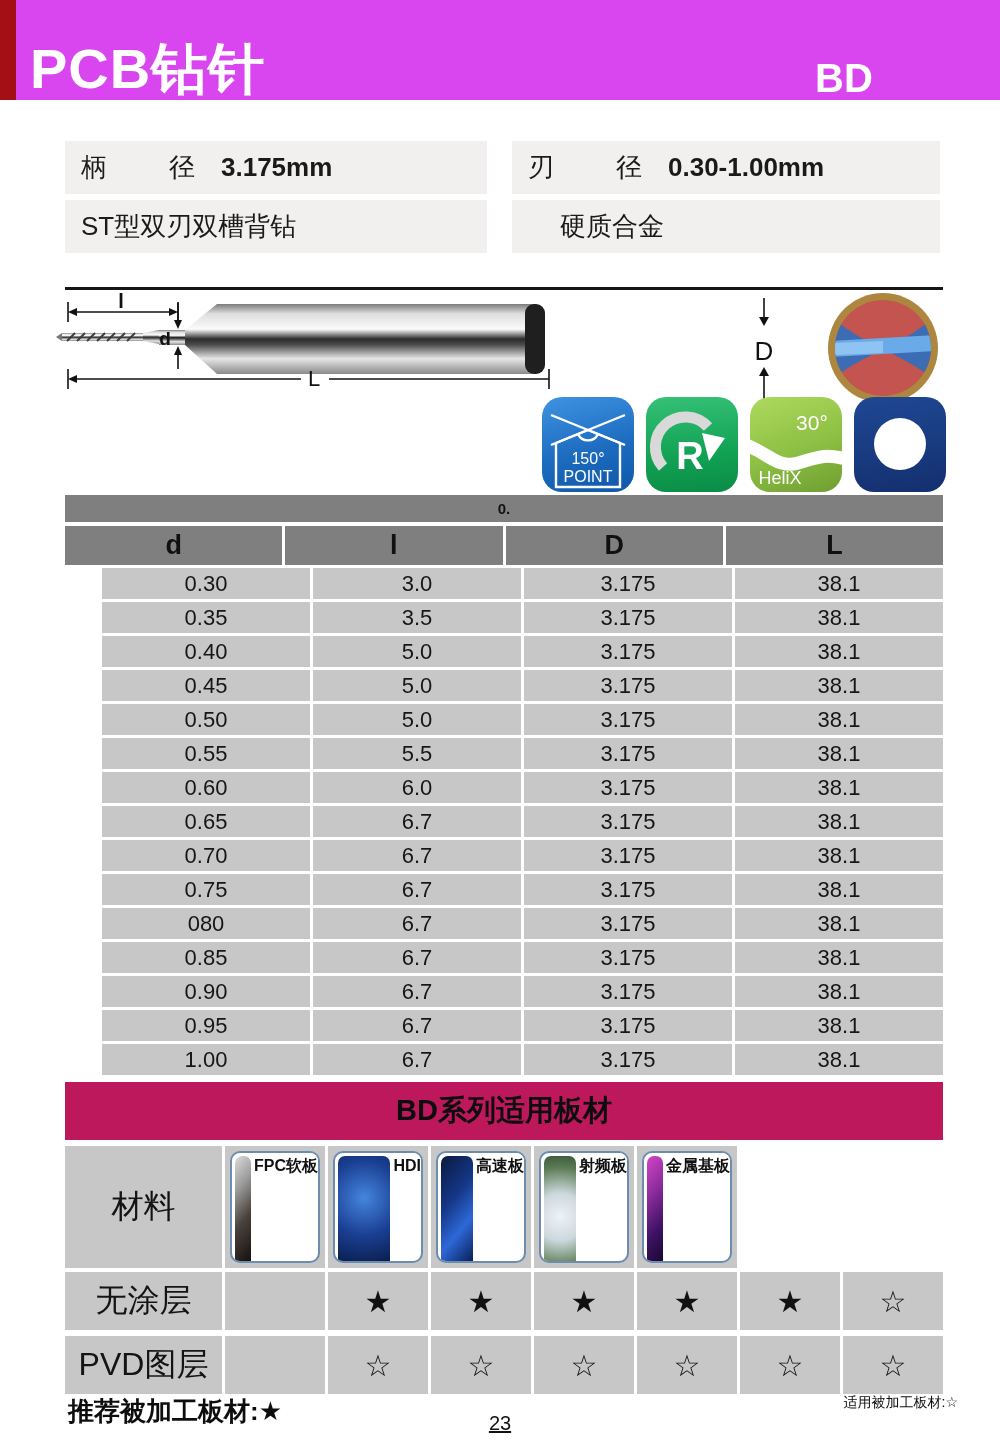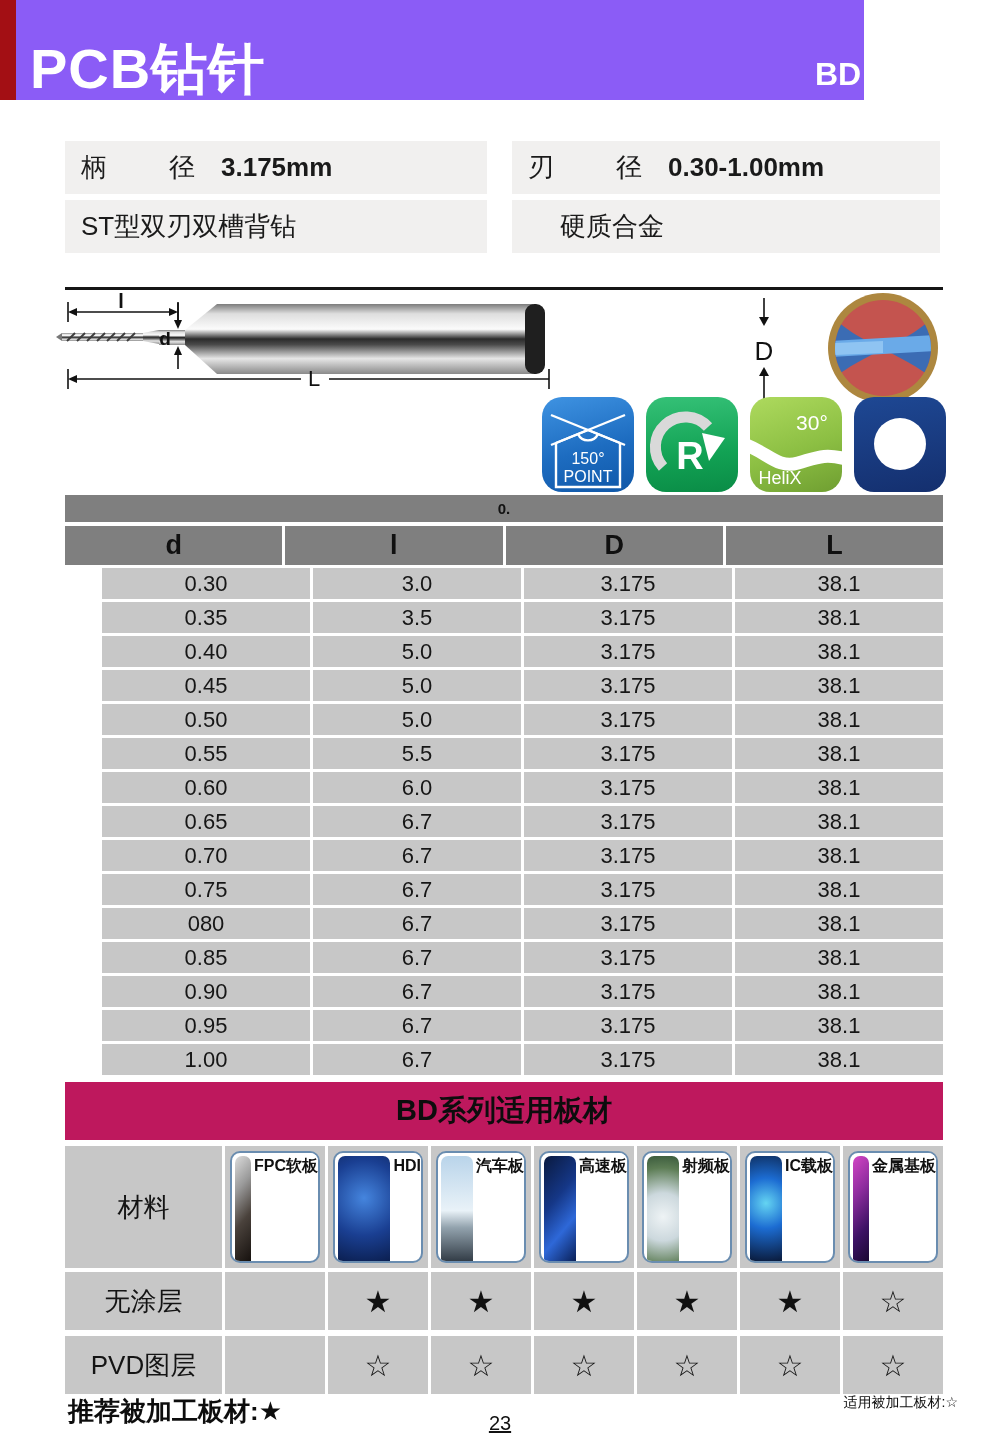--- a/index.html
+++ b/index.html
@@ -1,24 +1,24 @@
 <!DOCTYPE html>
 <html><head>
 <meta charset="utf-8">
 <style>
   * { margin:0; padding:0; box-sizing:border-box; }
   html,body { background:#ffffff; }
   body { font-family:"Liberation Sans", "DejaVu Sans", sans-serif; }
   #page { position:relative; width:1000px; height:1444px; background:#ffffff; overflow:hidden; margin:0 auto; }
 
   
-  .banner { position:absolute; left:0; top:0; width:864px; height:100px; background:#8b5cf6; }
+  .banner { position:absolute; left:0; top:0; width:1000px; height:100px; background:#d946ef; }
   .banner-edge { position:absolute; left:0; top:0; width:16px; height:100px; background:#a30f14; }
   .banner-title { position:absolute; left:30px; top:32px; color:#ffffff; font-size:56px; font-weight:bold; letter-spacing:1px; }
-  .banner-series { position:absolute; left:815px; top:56px; color:#ffffff; font-size:32px; font-weight:bold; }
+  .banner-series { position:absolute; left:815px; top:56px; color:#ffffff; font-size:40px; font-weight:bold; }
 
   
   .spec-cell { position:absolute; background:#f1f0ef; display:flex; align-items:center; padding-left:16px; font-size:26px; color:#1a1a1a; }
   .spec-cell .ka { margin-right:62px; }
   .spec-cell .kb { margin-right:26px; }
   .spec-cell .val { font-weight:bold; font-weight:600; }
   #spec-r1c1 { left:65px; top:141px; width:422px; height:53px; }
   #spec-r1c2 { left:512px; top:141px; width:428px; height:53px; }
   #spec-r2c1 { left:65px; top:200px; width:422px; height:53px; }
   #spec-r2c2 { left:512px; top:200px; width:428px; height:53px;padding-left:48px; }
@@ -47,21 +47,21 @@
   .size-body { display:grid; grid-template-columns:repeat(4,1fr); gap:3px;margin-left:37px; }
   .size-body .cell { background:#c7c7c7; height:31px; display:flex; align-items:center; justify-content:center; font-size:22px; color:#161616; }
 
   
   .section-bar { position:absolute; left:65px; top:1082px; width:878px; height:58px; background:#be185d; display:flex; align-items:center; justify-content:center; font-size:29px; font-weight:bold; color:#0d0d0d; }
   .board-grid { position:absolute; left:65px; width:878px; display:grid; grid-template-columns:157px repeat(7,1fr); gap:3px; }
   #materials-row { top:1146px; height:122px; }
   #row-uncoated  { top:1272px; height:58px; }
   #row-pvd       { top:1336px; height:58px; }
   .bcell { background:#c7c7c7; display:flex; align-items:center; justify-content:center; }
-  .row-label { font-size:26px; color:#141414; }
+  .row-label { font-size:32px; color:#141414; }
   .star-cell { font-size:30px; color:#111; }
   .mat-card { width:90px; height:112px; background:#ffffff; border:2px solid #6a8db0; border-radius:10px; display:flex; flex-direction:row; overflow:hidden; }
   .mat-img { flex:1 1 auto; margin:3px 3px 0 3px; border-radius:7px 7px 0 0; }
   .mat-label { height:26px; display:flex; align-items:center; justify-content:center; font-size:16px; font-weight:bold; color:#101010; background:#ffffff; }
   .img-fpc    { background:linear-gradient(130deg,#dcdcdc 0%,#9a9a9a 30%,#4a423c 60%,#16110e 100%); }
   .img-hdi    { background:radial-gradient(circle at 50% 40%,#4585de 0%,#1a3f92 55%,#0b1f50 100%); }
   .img-car    { background:linear-gradient(180deg,#b9d4ea 0%,#e9f2f8 52%,#93a3ae 68%,#333d47 100%); }
   .img-server { background:linear-gradient(130deg,#0a1a3f 0%,#153787 40%,#2e68d8 68%,#0a2058 100%); }
   .img-rf     { background:radial-gradient(circle at 50% 58%,#eef3f5 0%,#ccd8dd 38%,#5d7d55 78%,#3a5a3c 100%); }
   .img-ic     { background:radial-gradient(circle at 50% 45%,#64d4f2 0%,#1c6cd2 42%,#0a1a3a 100%); }
@@ -304,40 +304,28 @@
         </div>
       </div>
       <div class="bcell">
         <div class="mat-card">
           <div class="mat-img img-hdi"></div>
           <div class="mat-label">HDI</div>
         </div>
       </div>
       <div class="bcell">
         <div class="mat-card">
-          <div class="mat-img img-car"></div>
-          <div class="mat-label">汽车板</div>
-        </div>
-      </div>
-      <div class="bcell">
-        <div class="mat-card">
           <div class="mat-img img-server"></div>
           <div class="mat-label">高速板</div>
         </div>
       </div>
       <div class="bcell">
         <div class="mat-card">
           <div class="mat-img img-rf"></div>
           <div class="mat-label">射频板</div>
-        </div>
-      </div>
-      <div class="bcell">
-        <div class="mat-card">
-          <div class="mat-img img-ic"></div>
-          <div class="mat-label">IC载板</div>
         </div>
       </div>
       <div class="bcell">
         <div class="mat-card">
           <div class="mat-img img-metal"></div>
           <div class="mat-label">金属基板</div>
         </div>
       </div>
     </div>
 

